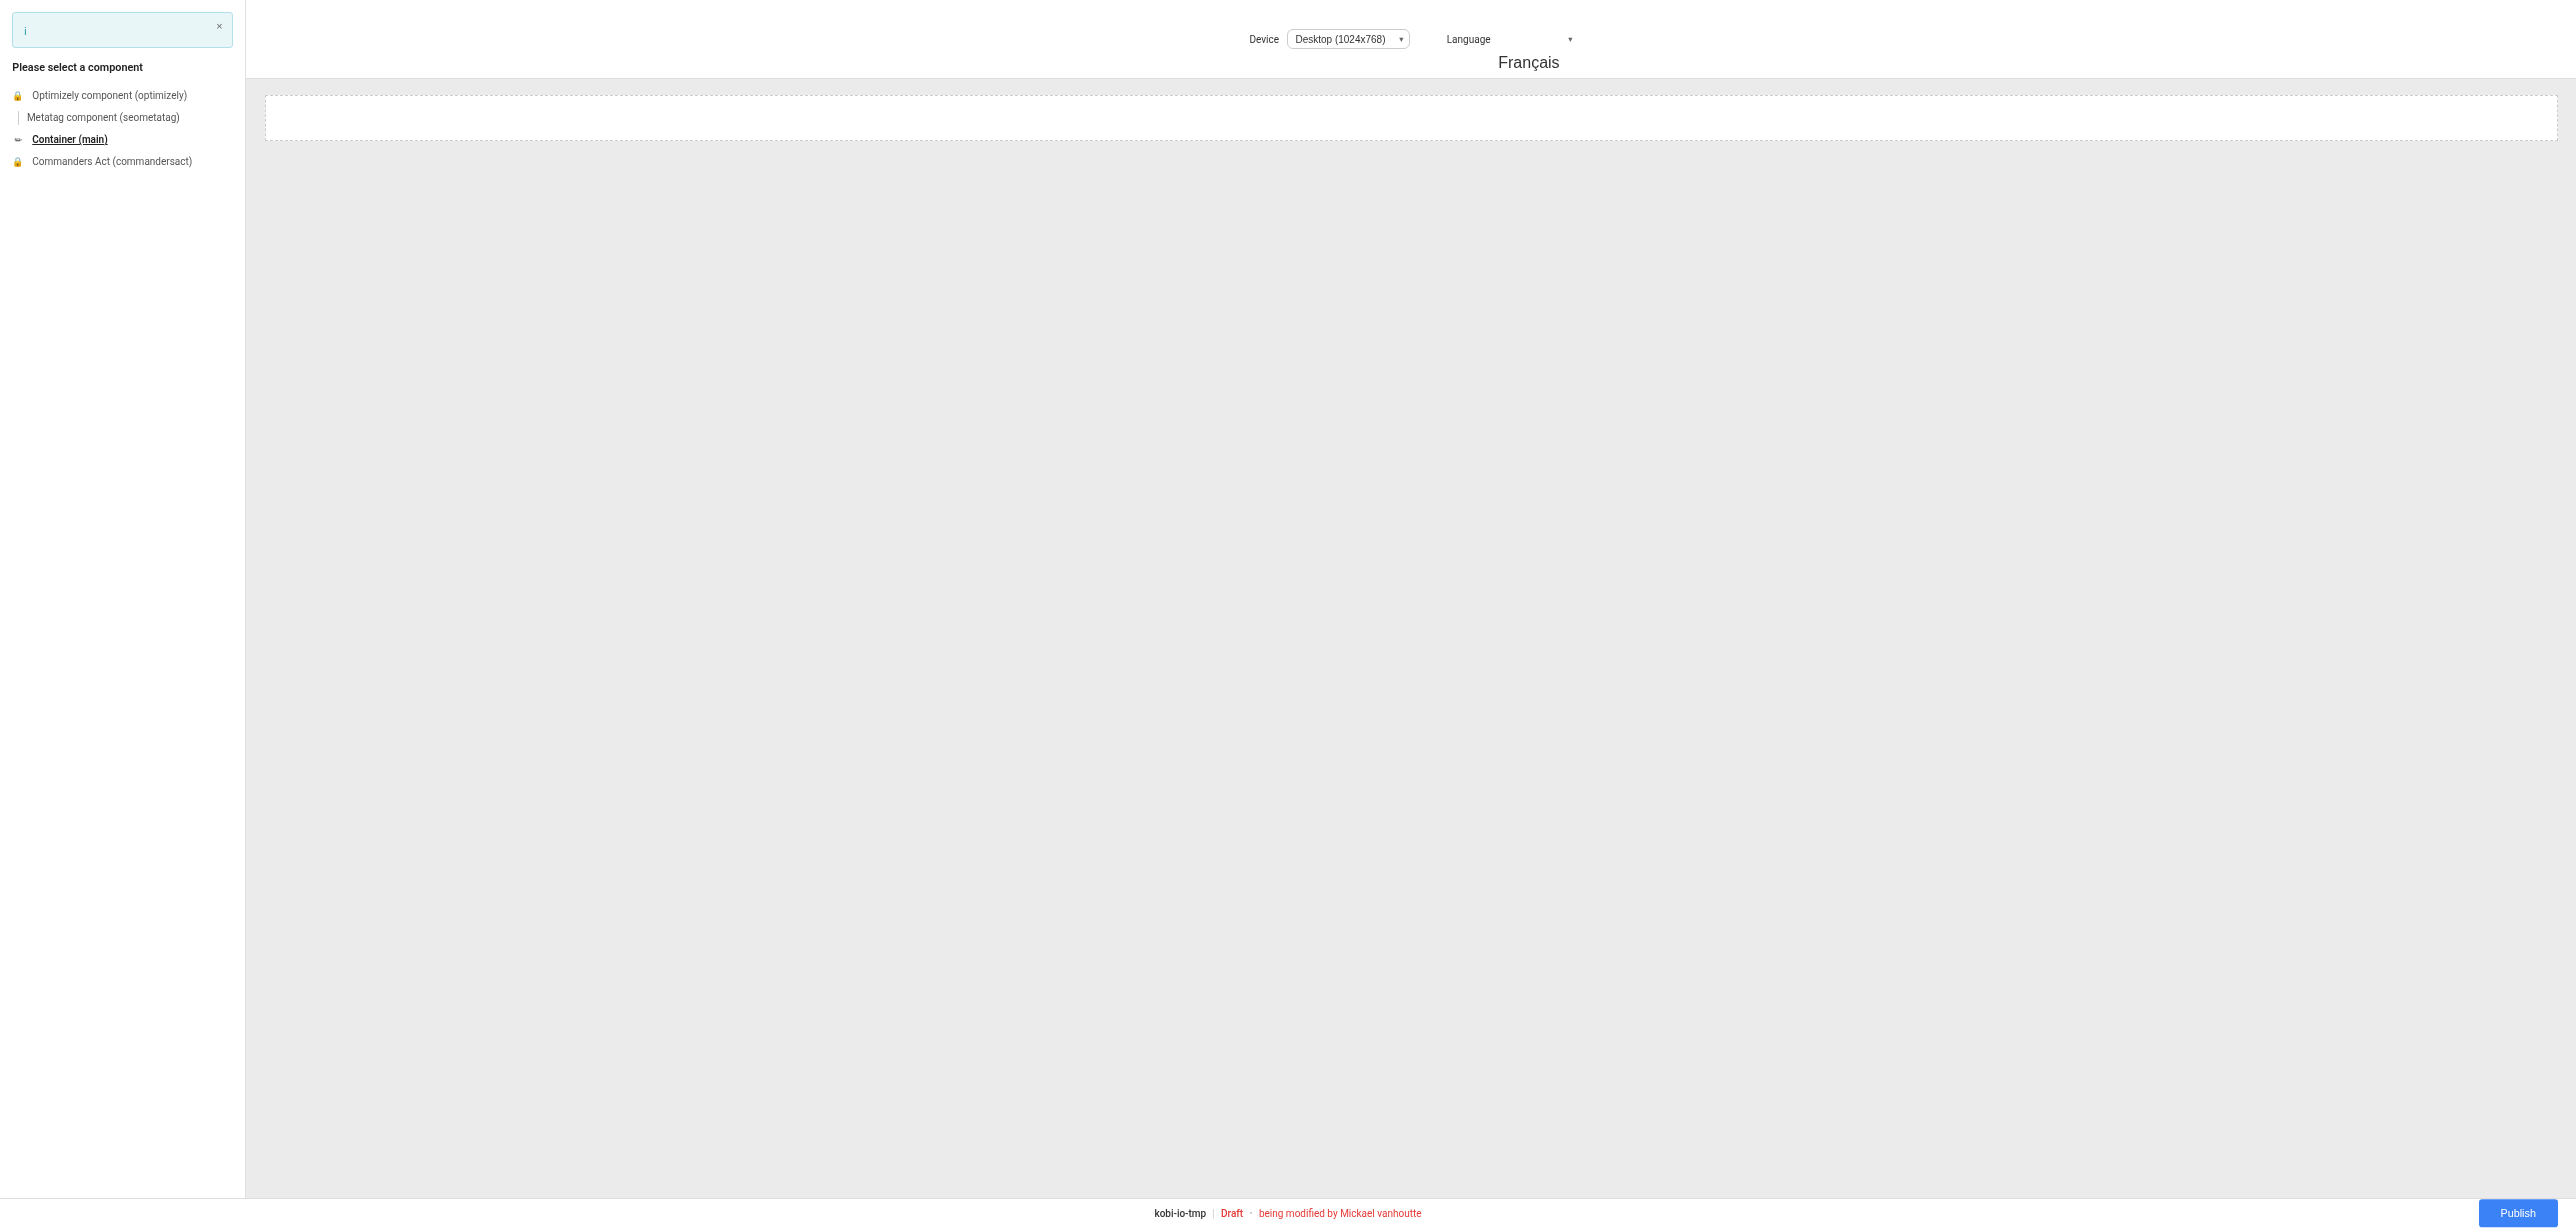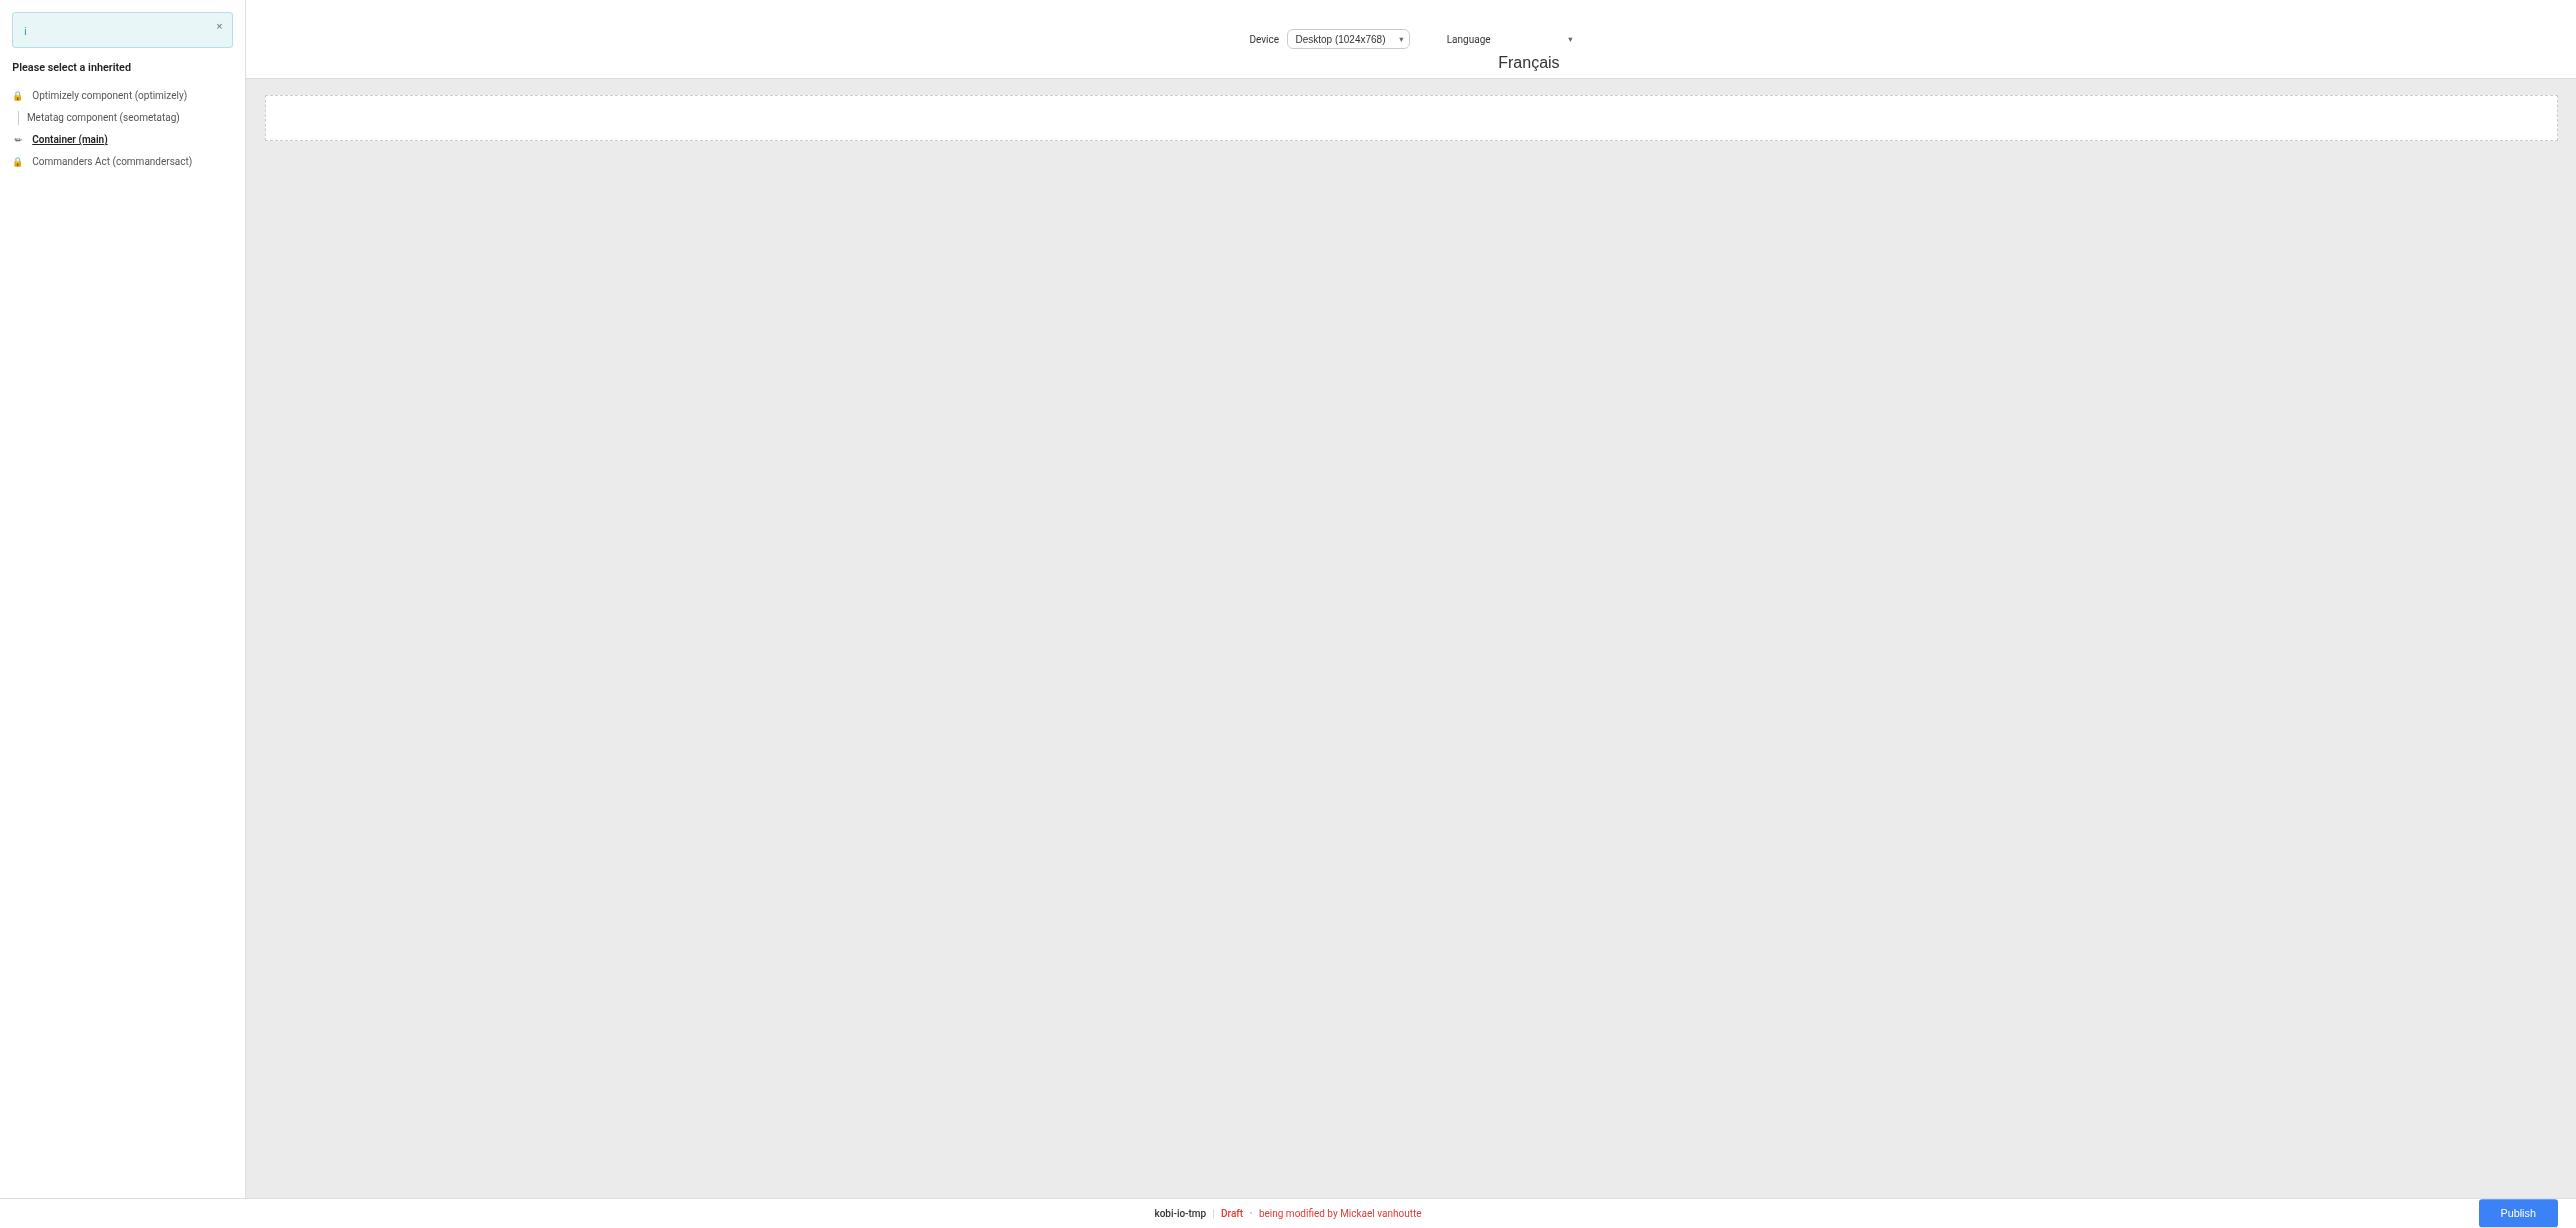--- a/index.html
+++ b/index.html
@@ -275,21 +275,21 @@
 
 <div class="main-content">
 
   <div class="left-panel">
 
     <div class="info-banner">
       <span class="info-icon">ℹ</span>
       <button class="close-btn">×</button>
     </div>
 
-    <div class="section-title">Please select a inherited</div>
+    <div class="section-title">Please select a component</div>
 
     <ul class="component-list">
 
       <li class="component-item">
         <span class="item-icon">🔒</span>
         <span class="item-label">Optimizely component (optimizely)</span>
       </li>
 
       <li class="component-item">
         <span class="item-icon" style="width:1.5px;height:14px;border-left:1.5px solid #ccc;margin-left:5.4px;"></span>

